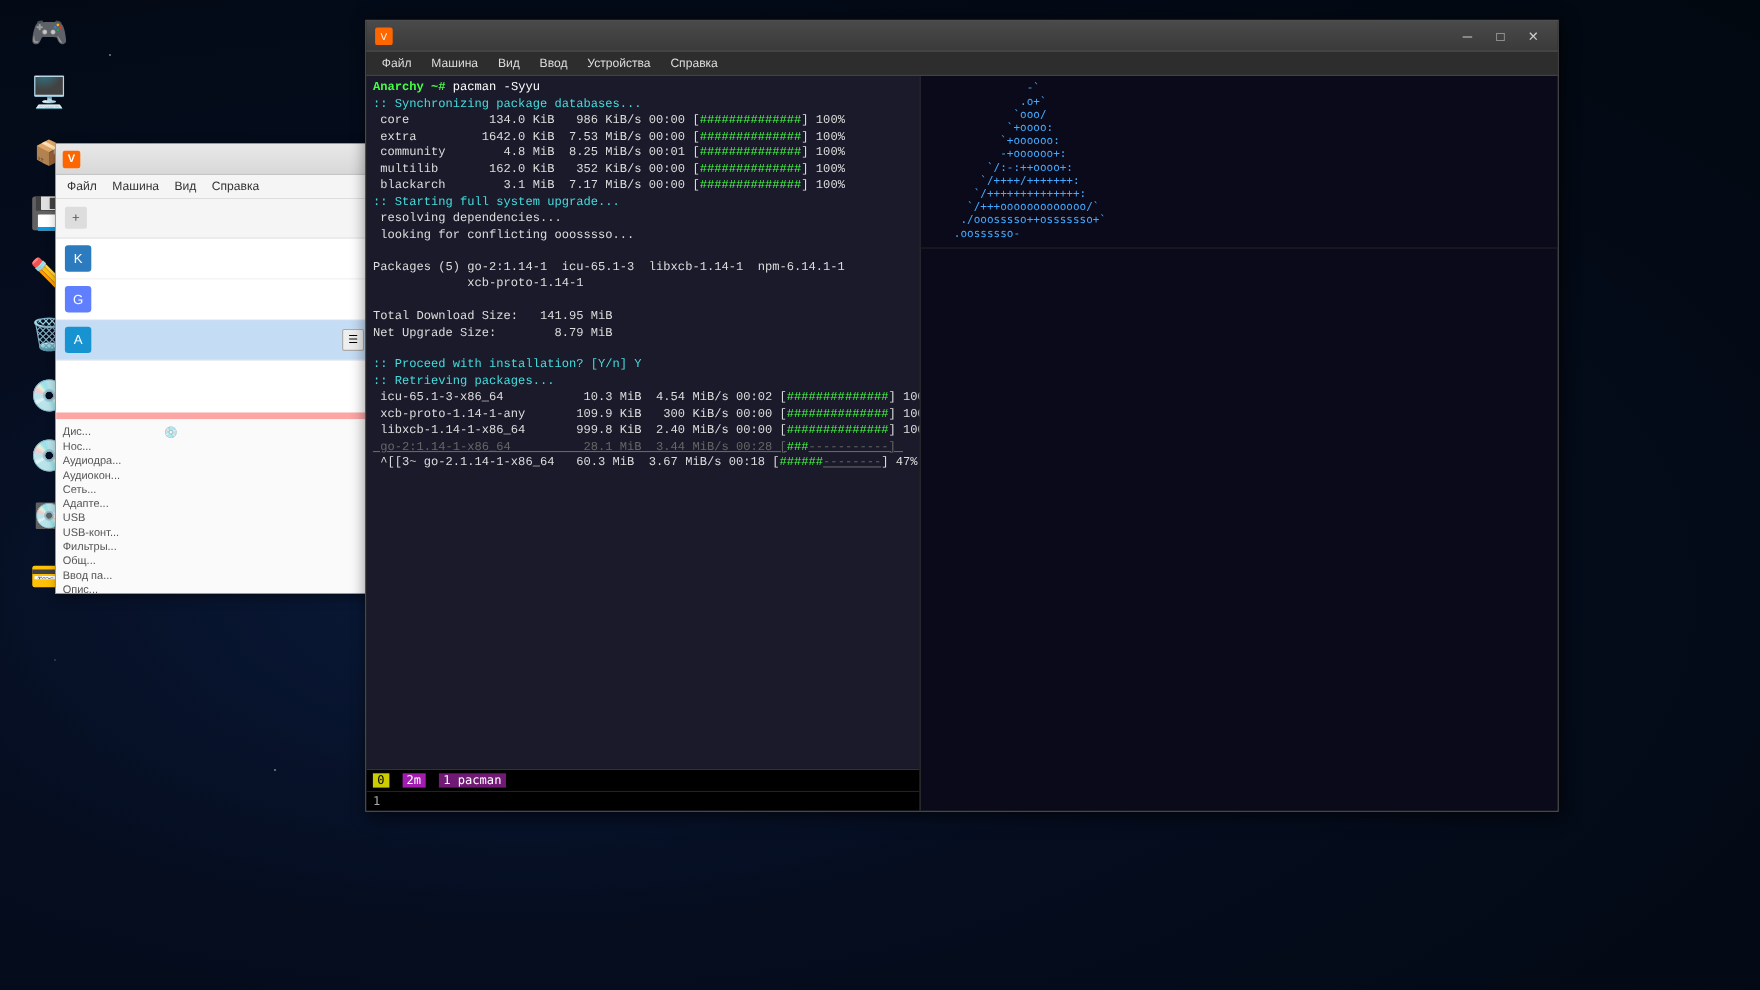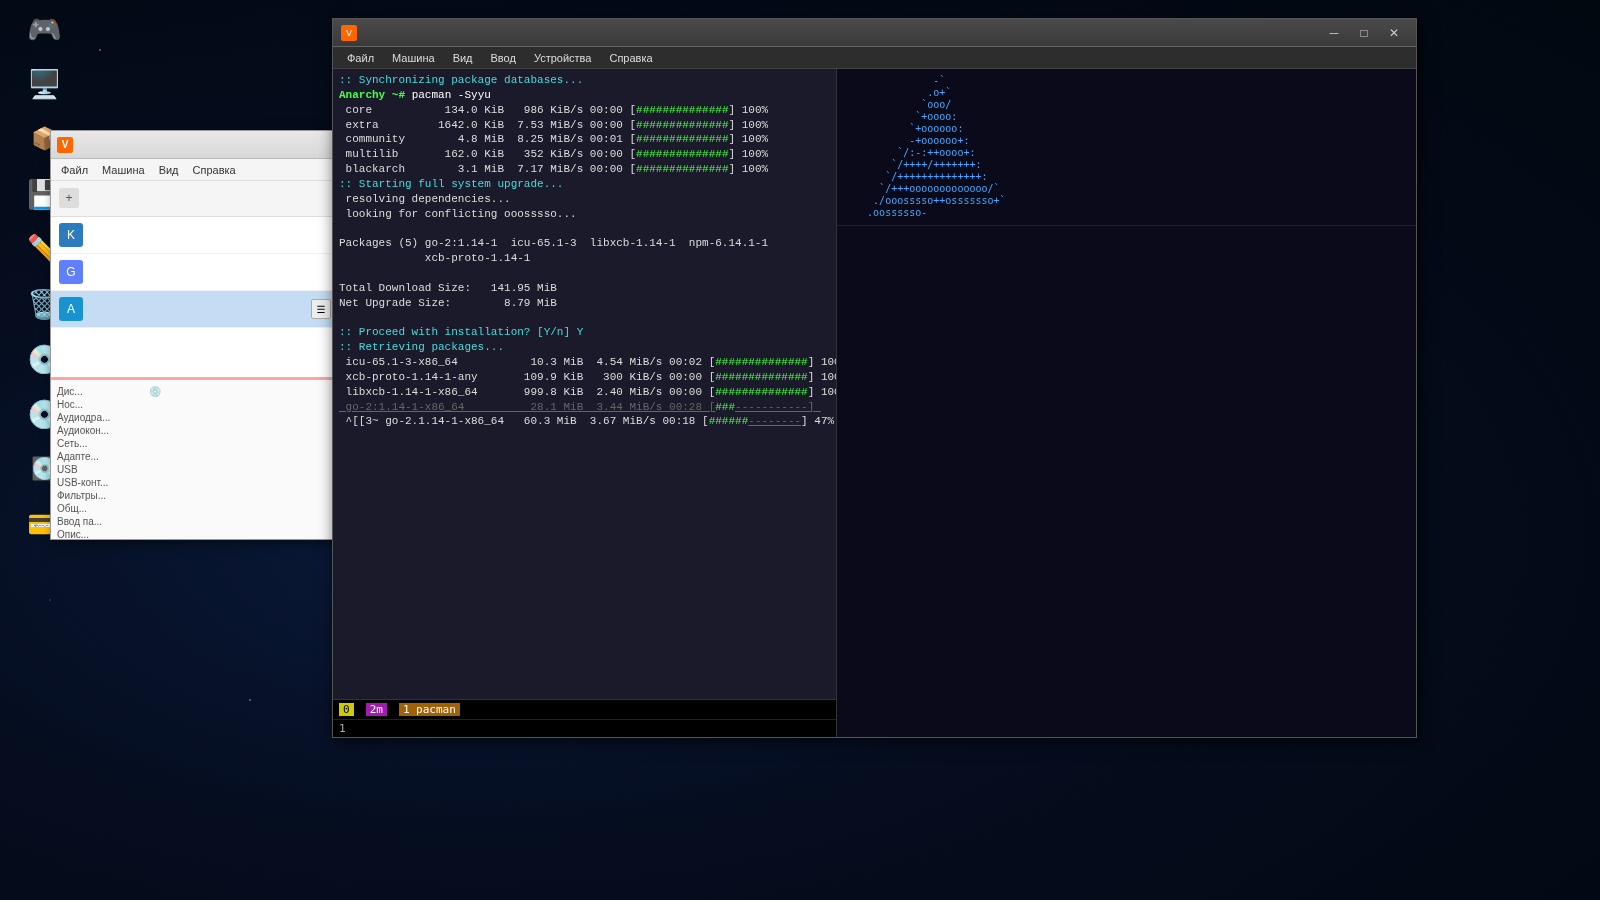--- a/index.html
+++ b/index.html
@@ -457,21 +457,21 @@
         <div class="vm-item active">
           <div class="vm-icon arch">A</div>
           <div class="vm-info">
             <div class="vm-name"></div>
             <div class="vm-status running"></div>
           </div>
           <div class="vm-action-btn">☰</div>
         </div>
       </div>
 
-      <div style="padding: 6px; font-size: 10px; color: #555; border-top: 3px solid #fca5a5; background: #fafafa; flex: 1; overflow: hidden; margin-top: 12px;">
+      <div style="padding: 6px; font-size: 10px; color: #555; border-top: 6px solid #fca5a5; background: #fafafa; flex: 1; overflow: hidden; margin-top: 12px;">
         <div style="display: grid; grid-template-columns: 90px 1fr; gap: 2px;">
           <span>Дис...</span>
             <span style="display:flex;gap:4px;align-items:center;">
               <span style="color:#f60">💿</span> 
               <span></span>
             </span>
           <span>Нос...</span>
             <span></span>
           <span>Аудиодра...</span>
             <span></span>
@@ -514,22 +514,22 @@
       <div class="vbox-main-menu-item">Вид</div>
       <div class="vbox-main-menu-item">Ввод</div>
       <div class="vbox-main-menu-item">Устройства</div>
       <div class="vbox-main-menu-item">Справка</div>
     </div>
 
     <div class="terminal-split">
 
       <div class="terminal-left">
         <div class="terminal-content">
+          <div class="term-line"><span class="term-green term-bold">Anarchy ~#</span> <span class="term-white">pacman -Syyu</span></div>
           <div class="term-line term-cyan">:: Synchronizing package databases...</div>
-          <div class="term-line"><span class="term-green term-bold">Anarchy ~#</span> <span class="term-white">pacman -Syyu</span></div>
           <div class="term-line"> core           134.0 KiB   986 KiB/s 00:00 [<span class="term-green">##############</span>] 100%</div>
           <div class="term-line"> extra         1642.0 KiB  7.53 MiB/s 00:00 [<span class="term-green">##############</span>] 100%</div>
           <div class="term-line"> community        4.8 MiB  8.25 MiB/s 00:01 [<span class="term-green">##############</span>] 100%</div>
           <div class="term-line"> multilib       162.0 KiB   352 KiB/s 00:00 [<span class="term-green">##############</span>] 100%</div>
           <div class="term-line"> blackarch        3.1 MiB  7.17 MiB/s 00:00 [<span class="term-green">##############</span>] 100%</div>
           <div class="term-line term-cyan">:: Starting full system upgrade...</div>
           <div class="term-line"> resolving dependencies...</div>
           <div class="term-line"> looking for conflicting ooosssso...</div>
           <div class="term-line">&nbsp;</div>
           <div class="term-line">Packages (5) go-2:1.14-1  icu-65.1-3  libxcb-1.14-1  npm-6.14.1-1</div>
@@ -543,21 +543,21 @@
           <div class="term-line"> icu-65.1-3-x86_64           10.3 MiB  4.54 MiB/s 00:02 [<span class="term-green">##############</span>] 100%</div>
           <div class="term-line"> xcb-proto-1.14-1-any       109.9 KiB   300 KiB/s 00:00 [<span class="term-green">##############</span>] 100%</div>
           <div class="term-line"> libxcb-1.14-1-x86_64       999.8 KiB  2.40 MiB/s 00:00 [<span class="term-green">##############</span>] 100%</div>
           <div class="term-line"><span class="term-dim"> go-2:1.14-1-x86_64          28.1 MiB  3.44 MiB/s 00:28 [</span><span class="term-green">###</span><span class="term-dim">-----------] </span></div>
           <div class="term-line"> ^[[3~ go-2.1.14-1-x86_64   60.3 MiB  3.67 MiB/s 00:18 [<span class="term-green">######</span><span class="term-dim">--------</span>] 47%</div>
         </div>
 
         <div style="background: #000; padding: 3px 6px; display: flex; gap: 12px; font-family: monospace; font-size: 11px; border-top: 1px solid #333;">
           <span style="background:#cccc00; color: #000; padding: 0 4px;">0</span>
           <span style="background:#a21caf; color: white; padding: 0 4px;">2m</span>
-          <span style="background:#a16207; color: white; padding: 0 4px; text-align: center;">1 pacman</span>
+          <span style="background:#701a75; color: white; padding: 0 4px; text-align: center;">1 pacman</span>
         </div>
         <div style="background: #000; padding: 2px 6px; font-family: monospace; font-size: 11px; color: #aaa; border-top: 1px solid #222;">
           <span>1</span>
         </div>
       </div>
 
       <div class="terminal-right">
 
         <div style="display: flex; padding: 6px; background: #0a0a1a; border-bottom: 1px solid #222;">
 

